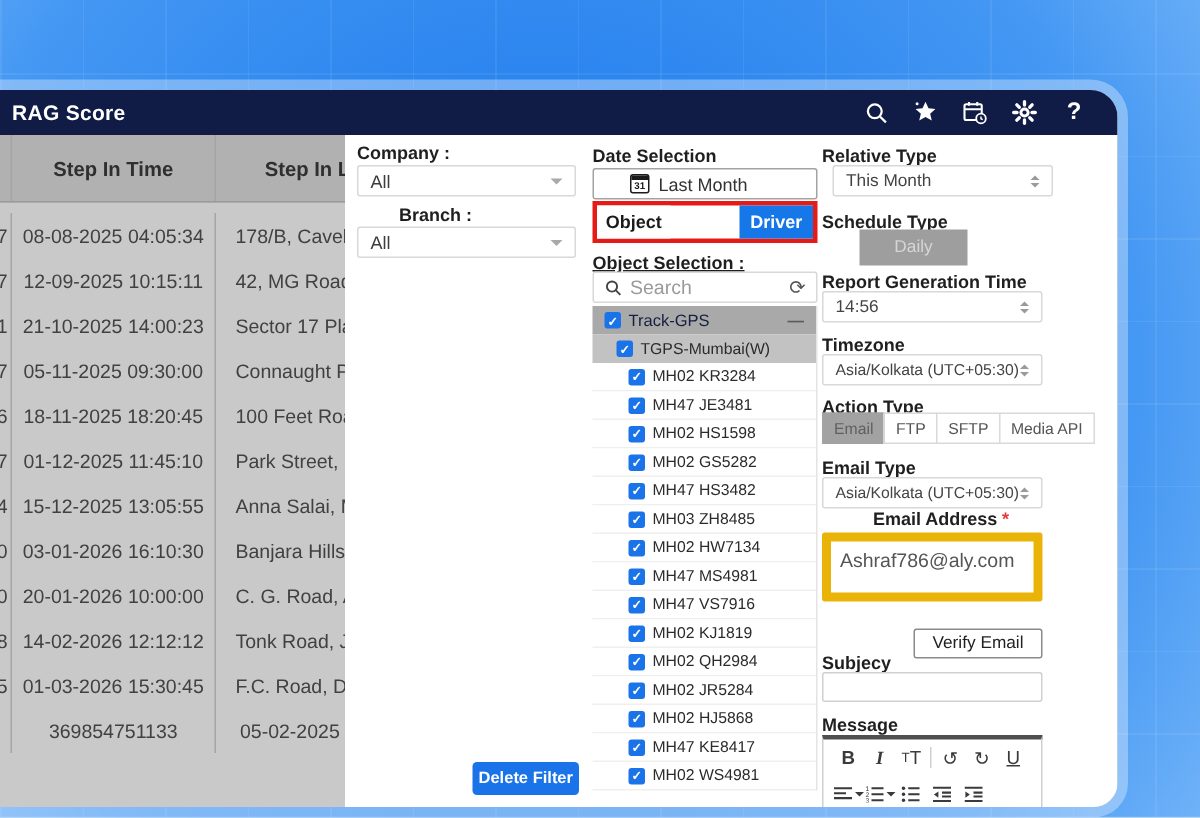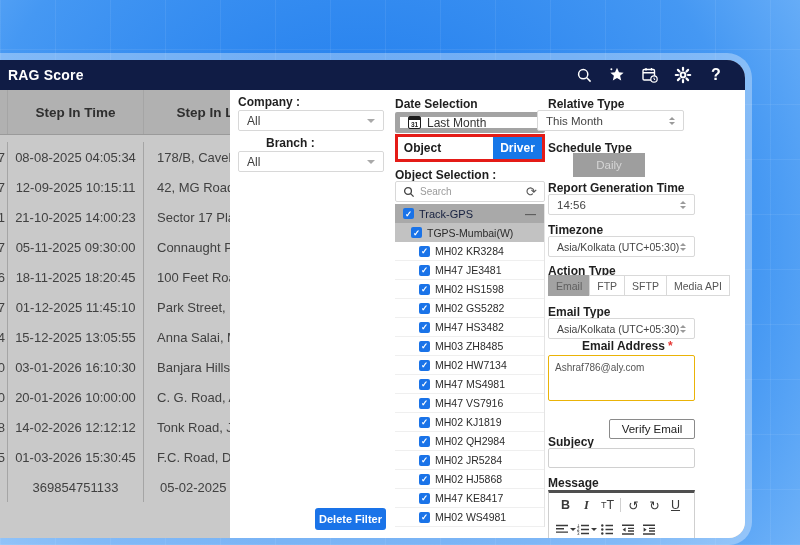--- a/index.html
+++ b/index.html
@@ -67,40 +67,40 @@
 
   
   .btn-blue {
     position:absolute; background:#1a73e8; color:#fff; border:none; border-radius:3px;
     font-size:11px; font-weight:bold; height:22px; cursor:pointer; font-family:inherit;
   }
 
   
   .dateinput {
     position:absolute; left:165px; top:22px; width:150px; height:21px; background:#fff;
-    border:5px solid #a3a3a3; border-radius:2px; display:flex; align-items:center; gap:6px;
-    padding:0 8px; font-size:12px; color:#333;
+    border:1px solid #a3a3a3; border-radius:2px; display:flex; align-items:center; gap:6px;
+    padding:0 24px; font-size:12px; color:#333;
   }
   .cal31 { width:13px; height:13px; border:1.5px solid #1b1b1b; border-radius:2px; position:relative; flex:0 0 auto; }
   .cal31::before { content:""; position:absolute; left:0; right:0; top:0; height:3px; background:#1b1b1b; }
   .cal31 span { position:absolute; left:0; right:0; top:3px; bottom:0; display:flex; align-items:center; justify-content:center; font-size:6.5px; font-weight:bold; color:#1b1b1b; }
 
   .toggle {
     position:absolute; left:165px; top:44px; width:150px; height:28px;
     border:3px solid #e41b17; display:flex; background:#fff;
   }
   .toggle .tab { flex:1; display:flex; align-items:center; justify-content:center; font-size:12px; font-weight:bold; cursor:pointer; }
   .toggle .tab.object { background:#fff; color:#1b1b1b; }
   .toggle .tab.driver { background:#1677e8; color:#fff;margin-left:46px; }
 
   .searchbox {
     position:absolute; left:165px; top:91px; width:150px; height:21px; border:1px solid #d8d8d8;
     border-radius:2px; background:#fff; display:flex; align-items:center; gap:5px; padding:0 7px;
   }
-  .searchbox .ph { font-size:10px; color:#9a9a9a; }
+  .searchbox .ph { font-size:13px; color:#9a9a9a; }
   .searchbox .refresh { margin-left:auto; font-size:13px; color:#555; line-height:1; cursor:pointer; }
 
   .tree { position:absolute; left:165px; top:114px; width:150px; border-right:1px solid #e4e4e4; }
   .trow { height:19px; display:flex; align-items:center; font-size:10.5px; color:#2b2b2b; background:#fff; border-bottom:1px solid #efefef; padding-left:24px; gap:5px; }
   .trow.lvl0 { background:#a9a9a9; color:#16203f; padding-left:8px; font-size:11px; border-bottom:none; }
   .trow.lvl1 { background:#c2c2c2; padding-left:16px; font-size:10.5px; border-bottom:none; }
   .trow .minus { display:none; margin-left:auto; margin-right:8px; color:#5c5c5c; font-weight:bold; font-size:11px; cursor:pointer; }
   .trow.lvl0 .minus { display:block; }
   .cb {
     width:11px; height:11px; background:#1a73e8; border-radius:2px; flex:0 0 auto;
@@ -111,22 +111,22 @@
   .graybtn {
     position:absolute; background:#9e9e9e; color:#d6d6d6; font-size:11.5px;
     display:flex; align-items:center; justify-content:center; cursor:pointer;
   }
   .seg { position:absolute; left:318px; top:185px; height:21px; display:flex; }
   .seg .s { border:1px solid #d9d9d9; margin-left:-1px; background:#fff; color:#555; font-size:10.5px; display:flex; align-items:center; justify-content:center; padding:0 7px; cursor:pointer; white-space:nowrap; }
   .seg .s:first-child { margin-left:0; }
   .seg .s.active { background:#a2a2a2; color:#5f5f5f; border-color:#a2a2a2; }
 
   .tarea {
-    position:absolute; left:318px; top:265px; width:147px; height:46px; border:1px solid #eab308;
-    border-radius:2px; background:#fff; font-size:10px; color:#555; padding:5px 6px; line-height:1.3;
+    position:absolute; left:318px; top:265px; width:147px; height:46px; border:6px solid #eab308;
+    border-radius:2px; background:#fff; font-size:13px; color:#555; padding:5px 6px; line-height:1.3;
   }
   .verify {
     position:absolute; left:379px; top:329px; width:86px; height:20px; background:#fff;
     border:1px solid #8a8a8a; border-radius:2px; font-size:11.5px; color:#222;
     display:flex; align-items:center; justify-content:center; cursor:pointer;
   }
   .inputbox { position:absolute; left:318px; top:358px; width:147px; height:20px; border:1px solid #d0d0d0; border-radius:2px; background:#fff; }
 
   .editor { position:absolute; left:318px; top:400px; width:147px; height:70px; border:1px solid #cfcfcf; border-top:3px solid #4f4f4f; background:#fff; }
   .erow { display:flex; align-items:center; height:24px; padding:0 6px; gap:0; }
@@ -295,21 +295,21 @@
             <span>31</span>
           </span>
         <span>Last Month</span>
       </div>
 
       <div class="toggle">
         <span class="tab object">Object</span>
         <span class="tab driver">Driver</span>
       </div>
 
-      <span class="plabel norm" style="left:165px; top:78px;">Object Selection :</span>
+      <span class="plabel norm" style="left:165px; top:78px;text-decoration:underline;">Object Selection :</span>
       <div class="searchbox">
         <svg width="12" height="12" viewBox="0 0 12 12">
             <circle cx="5" cy="5" r="3.4" fill="none" stroke="#444" stroke-width="1.3"></circle>
             <line x1="7.6" y1="7.6" x2="10.6" y2="10.6" stroke="#444" stroke-width="1.3"></line>
           </svg>
         <span class="ph">Search</span>
         <span class="refresh">⟳</span>
       </div>
 
       <div class="tree">
@@ -412,21 +412,21 @@
 
           <div class="trow lvl2">
             <span class="cb">✓</span>
             <span>MH02 WS4981</span>
 
           </div>
 
       </div>
 
       <span class="plabel norm" style="left:318px; top:7px;">Relative Type</span>
-      <div class="select" style="left:307px; top:20px; width:147px; font-size:11.5px; color:#444;">
+      <div class="select" style="left:325px; top:20px; width:147px; font-size:11.5px; color:#444;">
         <span>This Month</span>
         <span class="updown">
             <i class="up"></i>
             <i class="dn"></i>
           </span>
       </div>
 
       <span class="plabel norm" style="left:318px; top:51px;">Schedule Type</span>
       <div class="graybtn" style="left:343px; top:63px; width:72px; height:24px;">Daily</div>
 

